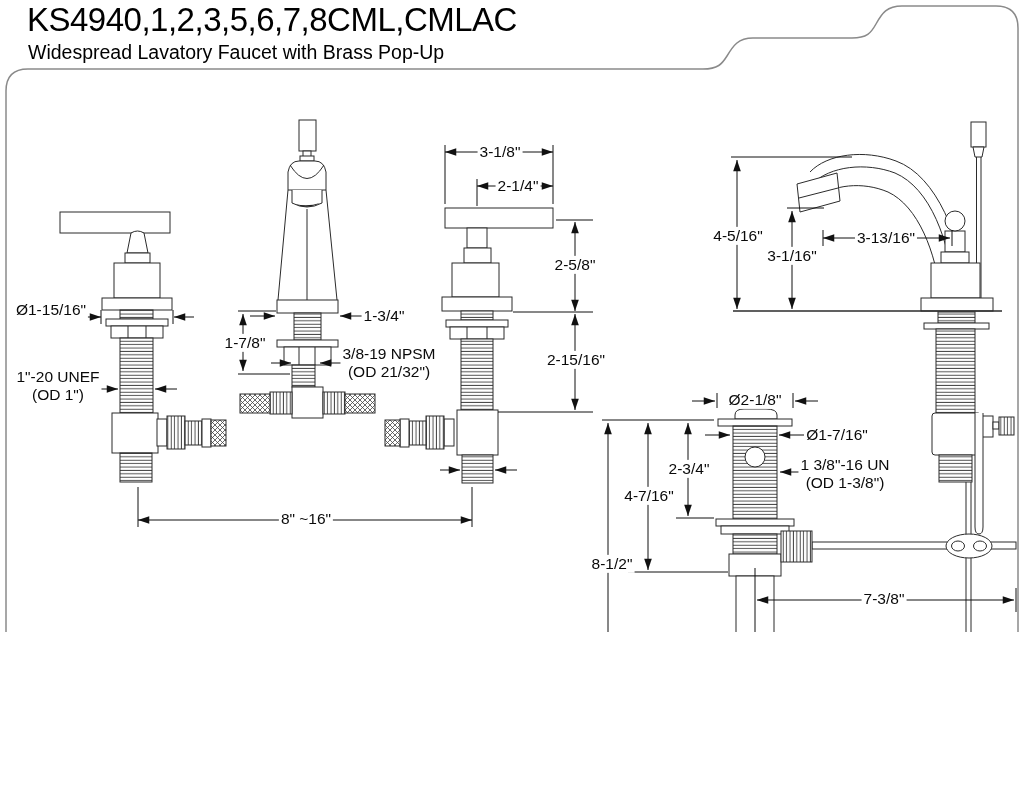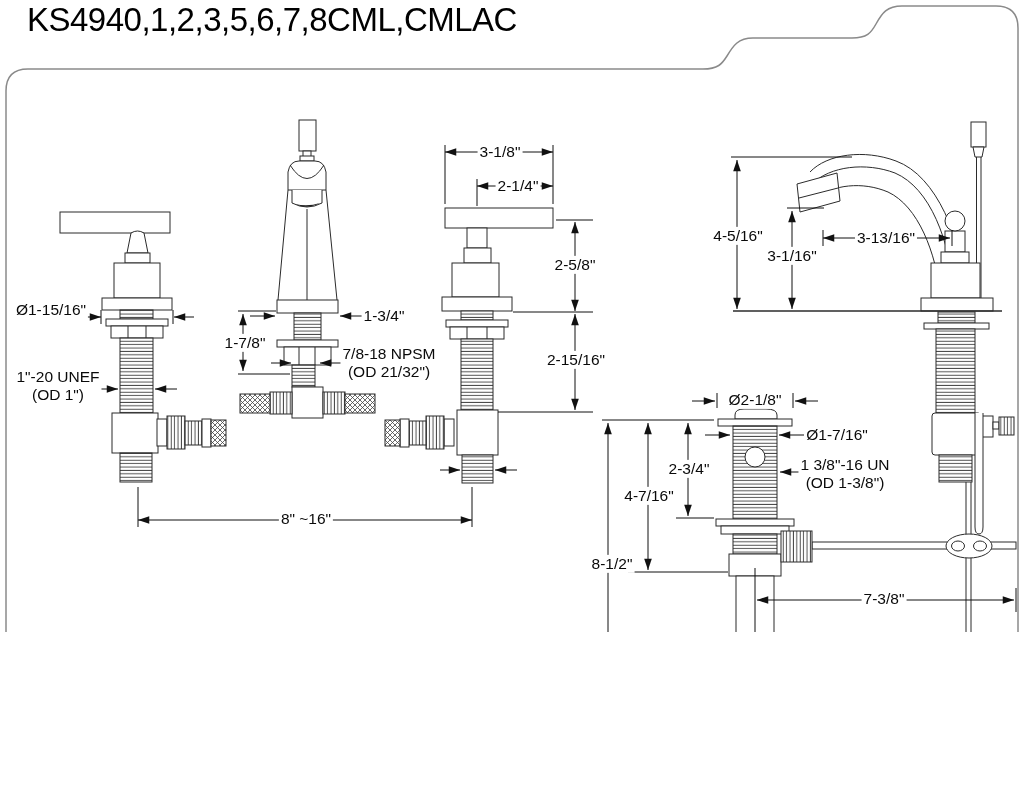--- a/index.html
+++ b/index.html
@@ -11,20 +11,21 @@
   .dim{position:absolute;transform:translate(-50%,-50%);background:#fff;padding:0 2px;
        font-size:15.5px;line-height:1.18;text-align:center;white-space:pre-line;color:#0a0a0a;}
   .ref{position:absolute;left:794px;top:755px;font-size:12.5px;color:#1a1a1a;white-space:nowrap;}
 </style>
 </head>
 <body>
 
 <div id="stage">
 
   <div class="title">KS4940,1,2,3,5,6,7,8CML,CMLAC</div>
+  <div class="subtitle">Widespread Lavatory Faucet with Brass Pop-Up</div>
 
   <svg id="art" width="1024" height="788" viewBox="0 0 1024 788">
     <defs>
       <marker id="ah" viewBox="0 0 10 8" refX="10" refY="4" markerWidth="12" markerHeight="9" orient="auto-start-reverse" markerUnits="userSpaceOnUse">
         <path d="M0,0.6 L10,4 L0,7.4 Z" fill="#111"></path>
       </marker>
       <pattern id="thr" width="6" height="3.4" patternUnits="userSpaceOnUse">
         <rect width="6" height="3.4" fill="#fff"></rect>
         <line x1="0" y1="1.2" x2="6" y2="1.2" stroke="#3a3a3a" stroke-width="0.9"></line>
       </pattern>
@@ -215,21 +216,21 @@
       <line x1="800" y1="702" x2="777" y2="702" marker-end="url(#ah)"></line>
     </g>
   </svg>
 
   <div class="dim" style="left:51px;top:310px">Ø1-15/16"</div>
   <div class="dim" style="left:58px;top:386px">1"-20 UNEF
 (OD 1")</div>
 
   <div class="dim" style="left:245px;top:343px">1-7/8"</div>
   <div class="dim" style="left:384px;top:316px">1-3/4"</div>
-  <div class="dim" style="left:389px;top:363px">7/8-18 NPSM
+  <div class="dim" style="left:389px;top:363px">3/8-19 NPSM
 (OD 21/32")</div>
   <div class="dim" style="left:306px;top:519px">8" ~16"</div>
 
   <div class="dim" style="left:500px;top:152px">3-1/8"</div>
   <div class="dim" style="left:518px;top:186px">2-1/4"</div>
   <div class="dim" style="left:575px;top:265px">2-5/8"</div>
   <div class="dim" style="left:576px;top:360px">2-15/16"</div>
 
   <div class="dim" style="left:738px;top:236px">4-5/16"</div>
   <div class="dim" style="left:792px;top:256px">3-1/16"</div>

